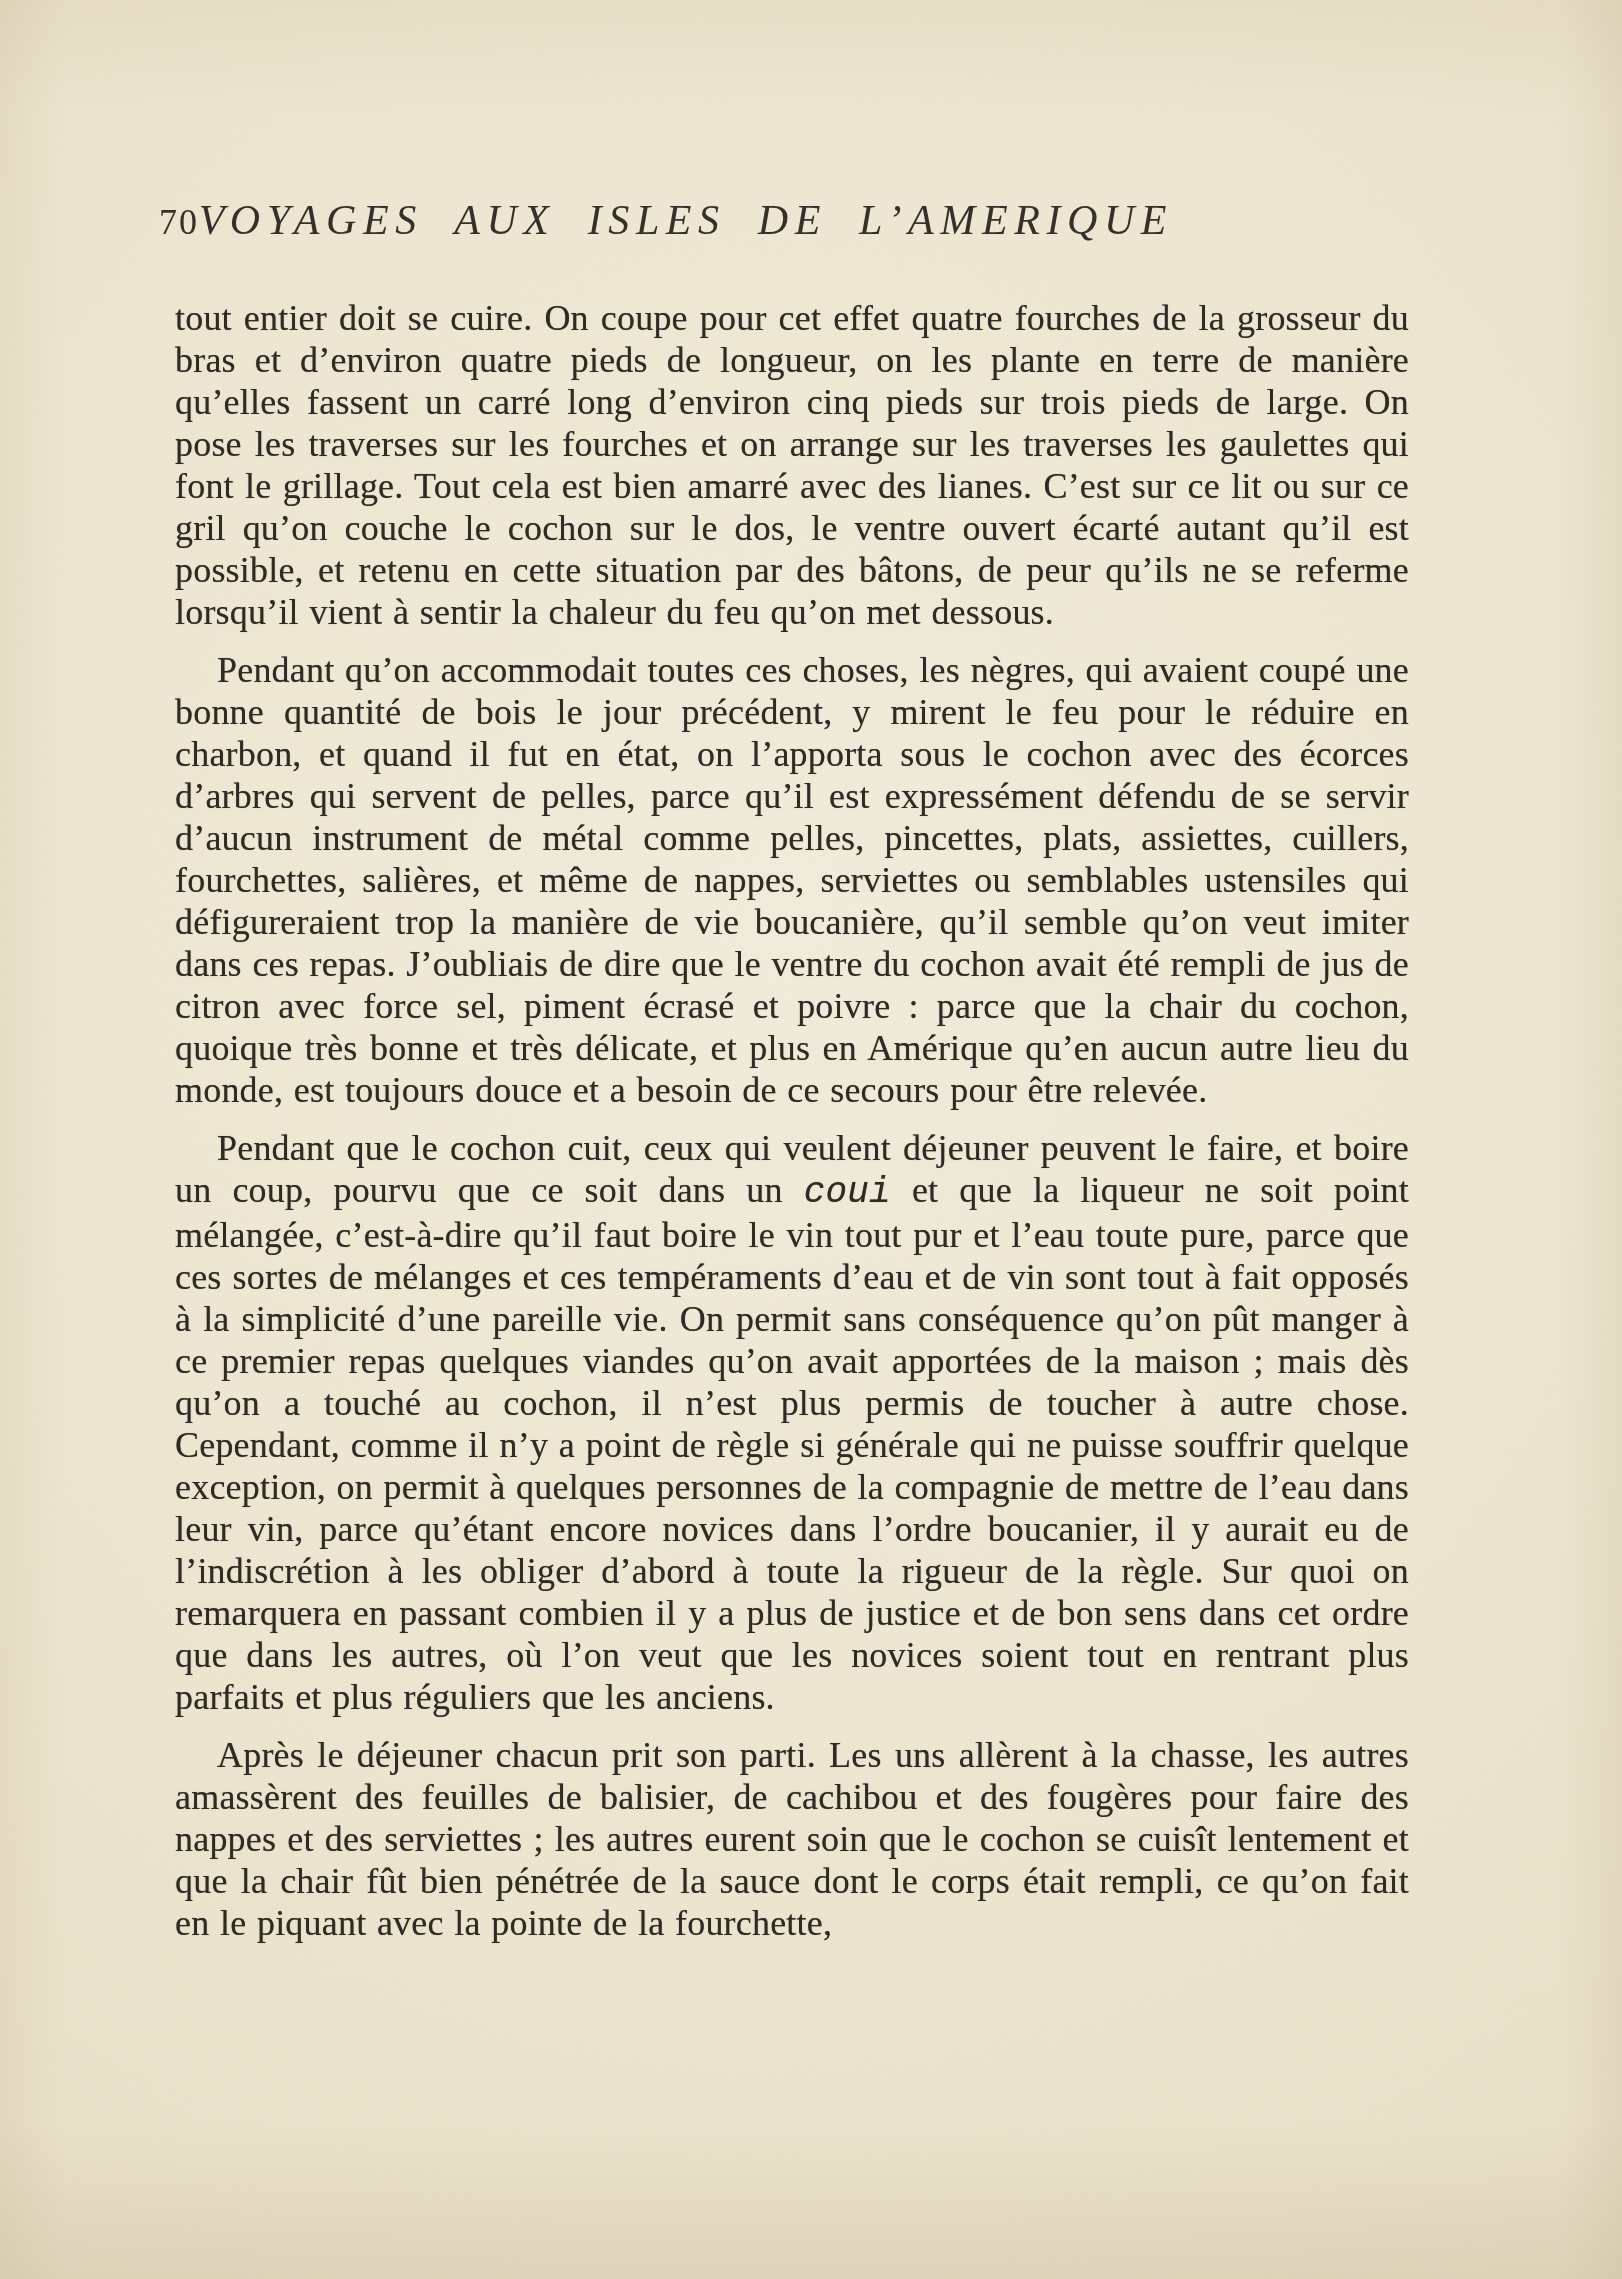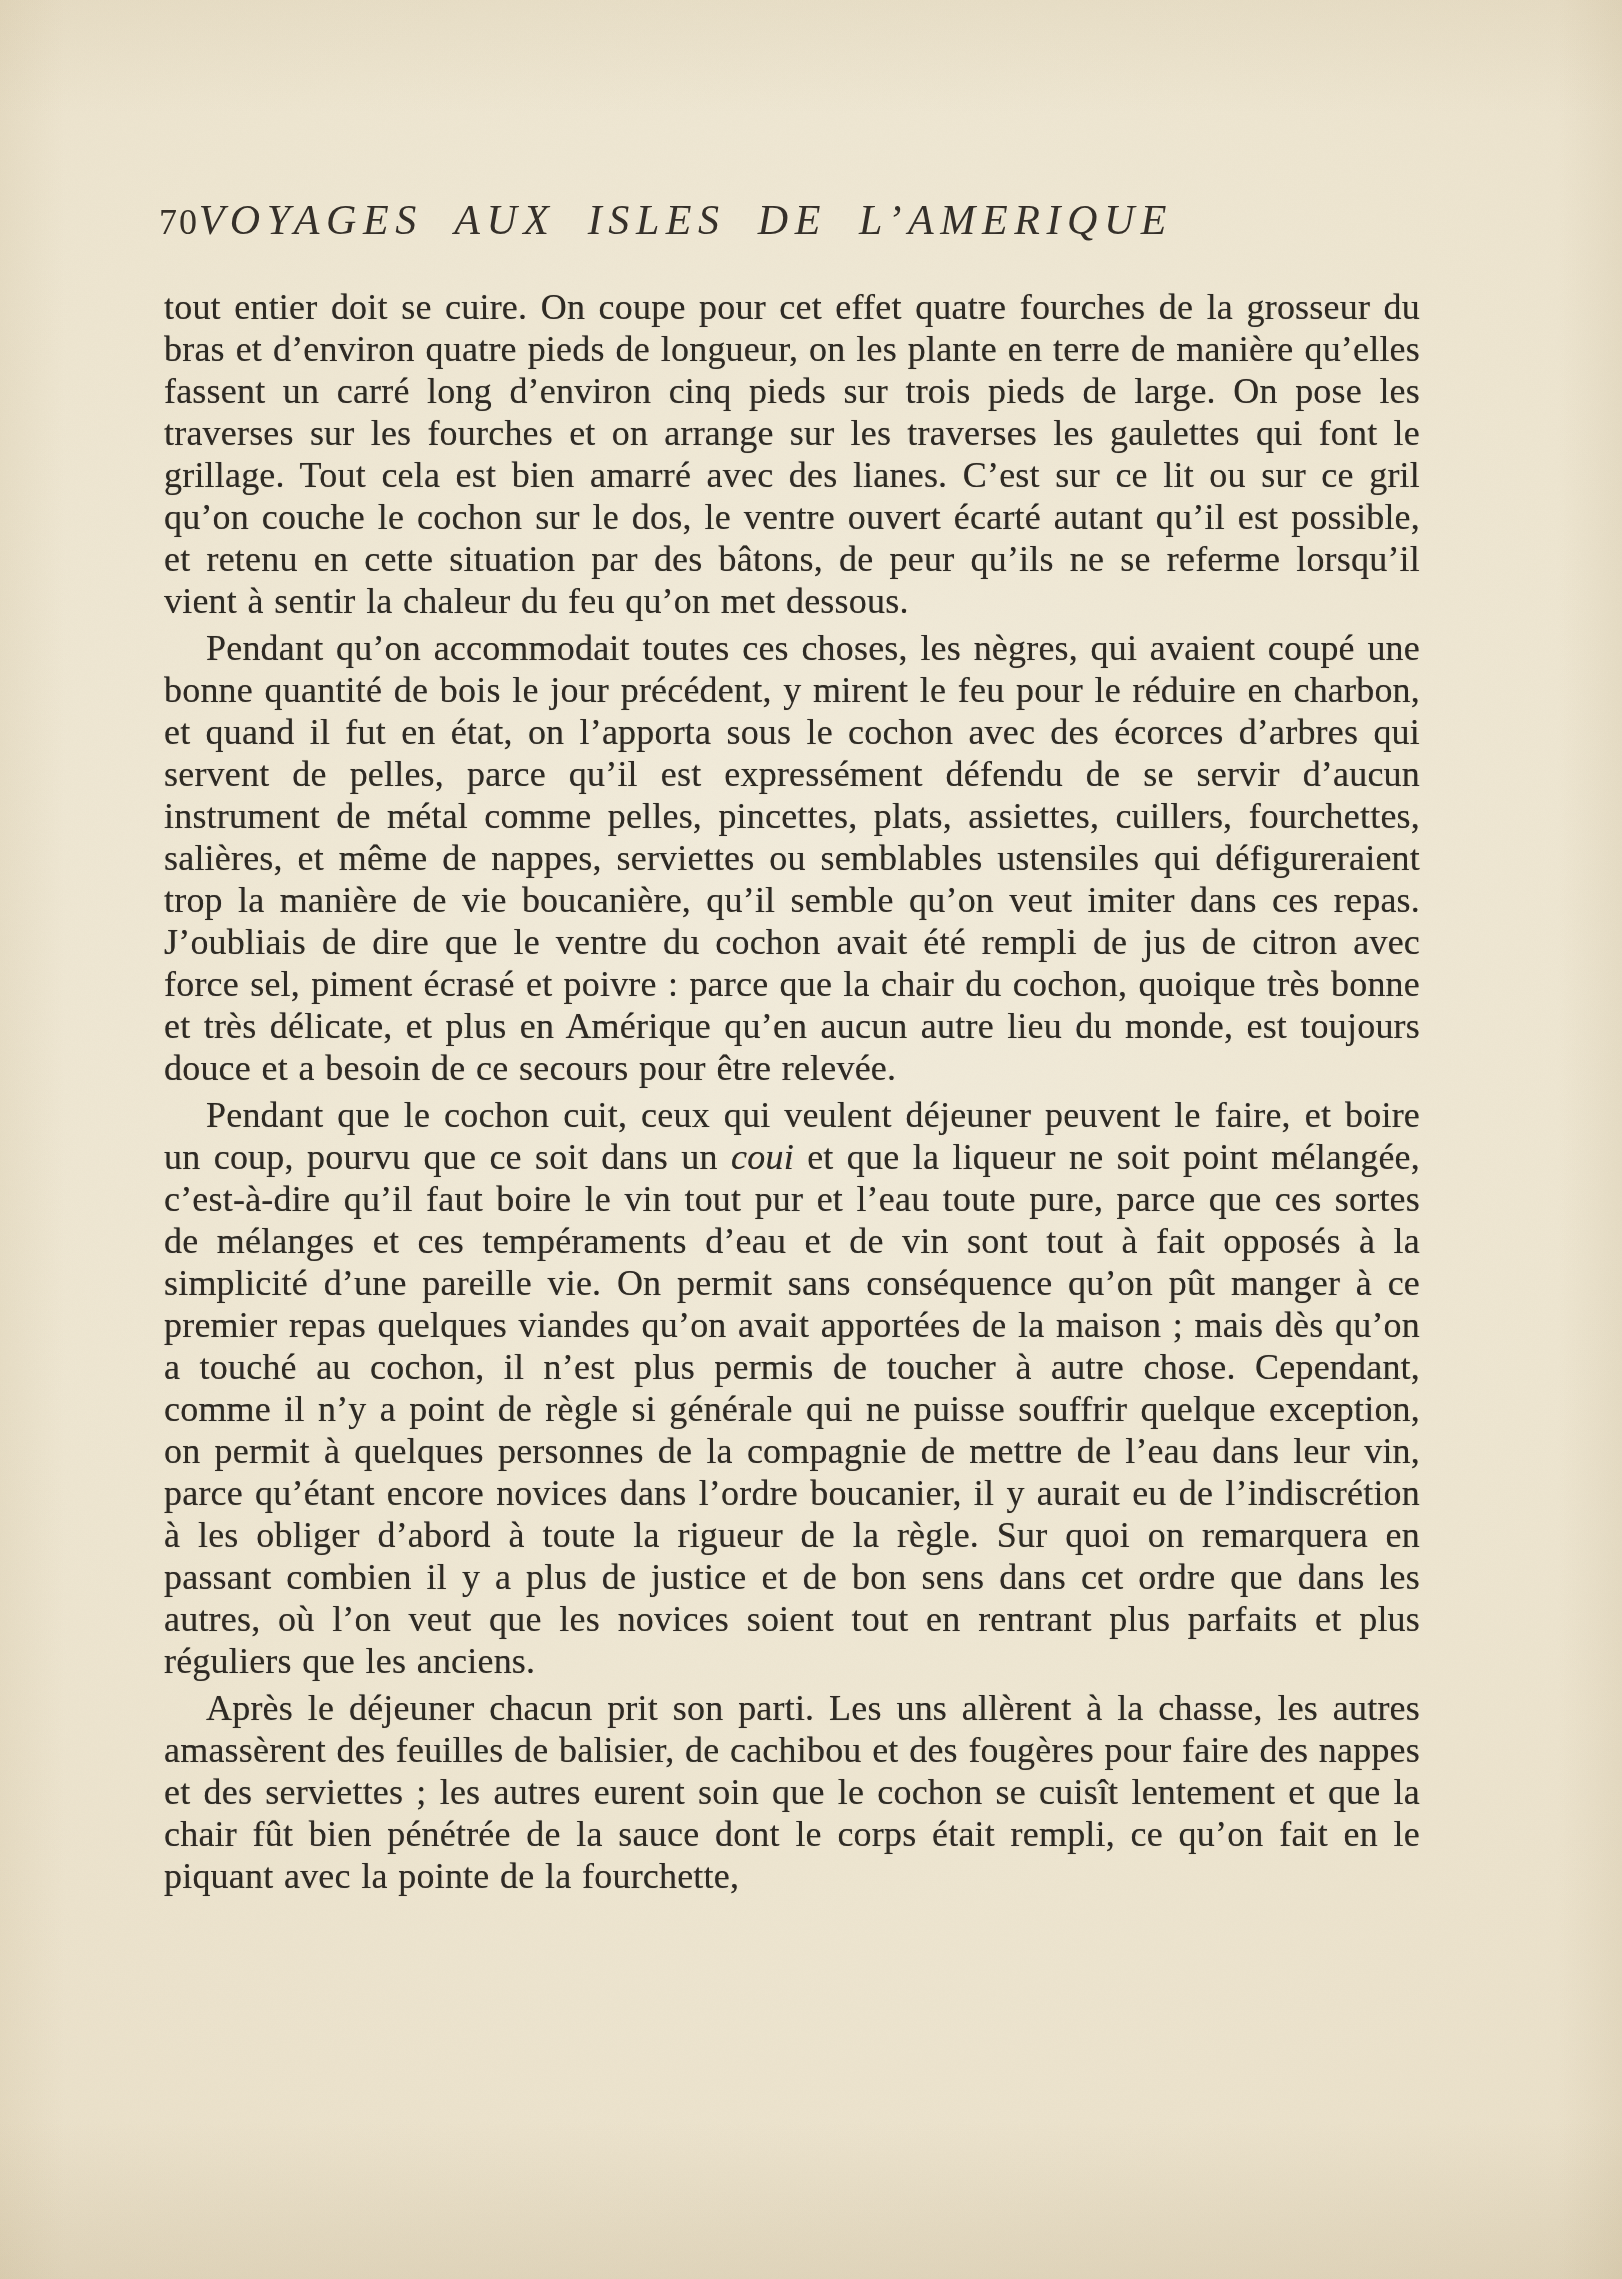--- a/index.html
+++ b/index.html
@@ -79,29 +79,30 @@
     font-size: 36px;
     line-height: 42px;
     text-align: justify;
     letter-spacing: 0.2px;
     word-spacing: 1.4px;
     color: #2e2a24;
     text-shadow: 0 0 0.7px rgba(46,42,36,0.55);
   }
 
   .text-block p {
-    margin: 5px;
+    margin: 16px;
   }
 
   .text-block p.indented {
     text-indent: 42px;
   }
 
   .italic-term {
     font-style: italic;
+    font-family: Liberation Mono, monospace;
   }
 </style>
 </head>
 <body>
 
 <div class="page">
 
   <svg class="texture" xmlns="http://www.w3.org/2000/svg" width="1623" height="2280" viewBox="0 0 1715 2409">
     <filter id="paperNoise">
       <feTurbulence type="fractalNoise" baseFrequency="0.55" numOctaves="2" stitchTiles="stitch" result="n"></feTurbulence>

